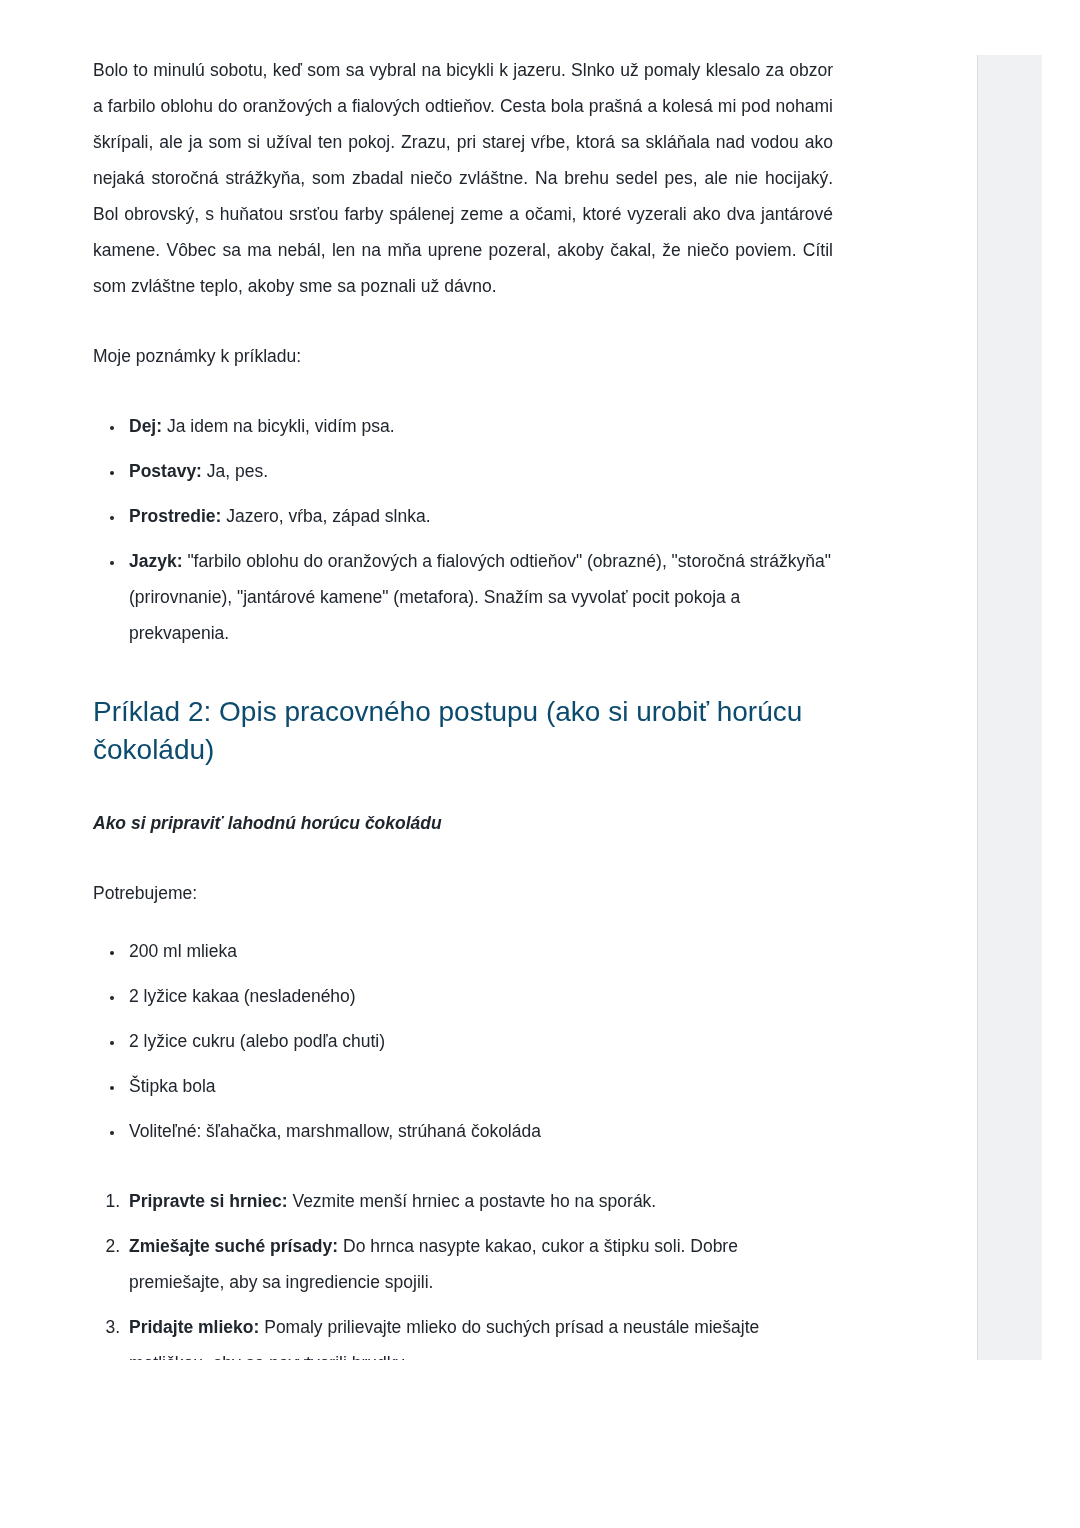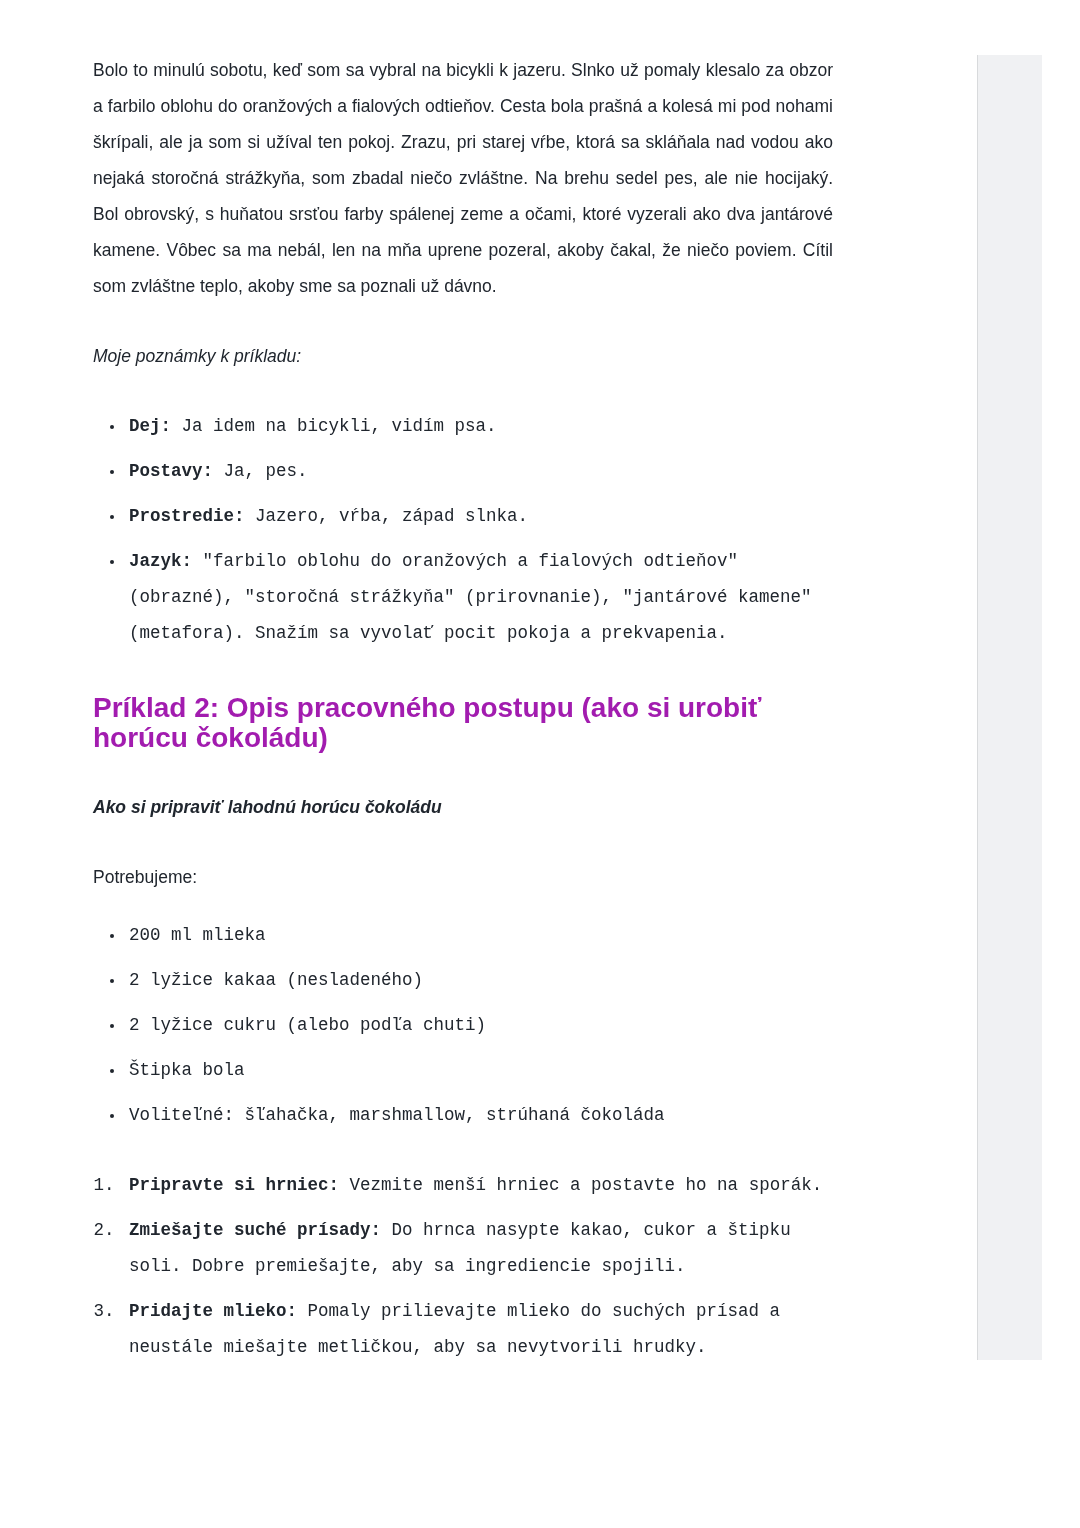--- a/index.html
+++ b/index.html
@@ -21,38 +21,37 @@
     left: 93px;
     top: 52px;
     width: 740px;
   }
   .para {
     font-size: 17.5px;
     line-height: 36px;
     margin: 0 0 34px 0;
   }
   .justify { text-align: justify; }
-  .italic { font-style: italic; }
+  .italic { }
   .bold { font-weight: 700; font-style: italic; }
   p.plain {
     font-size: 17.5px;
     line-height: 36px;
     margin: 0 0 22px 0;
   }
   h2.section-heading {
     font-size: 28px;
-    line-height: 30px;
-    font-weight: 700;
-    color: #a21caf;
+    line-height: 38px;
+    font-weight: 400;
+    color: #0c4a6e;
     margin: 42px 0 36px 0;
   }
   ul.doc-list, ol.doc-list {
     margin: 0 0 34px 0;
     padding: 0 0 0 32px;
-    font-family: Liberation Mono, monospace;
   }
   ul.doc-list li, ol.doc-list li {
     font-size: 17.5px;
     line-height: 36px;
     margin: 0 0 9px 0;
     padding-left: 4px;
   }
   ul.doc-list li::marker {
     font-size: 14px;
   }

